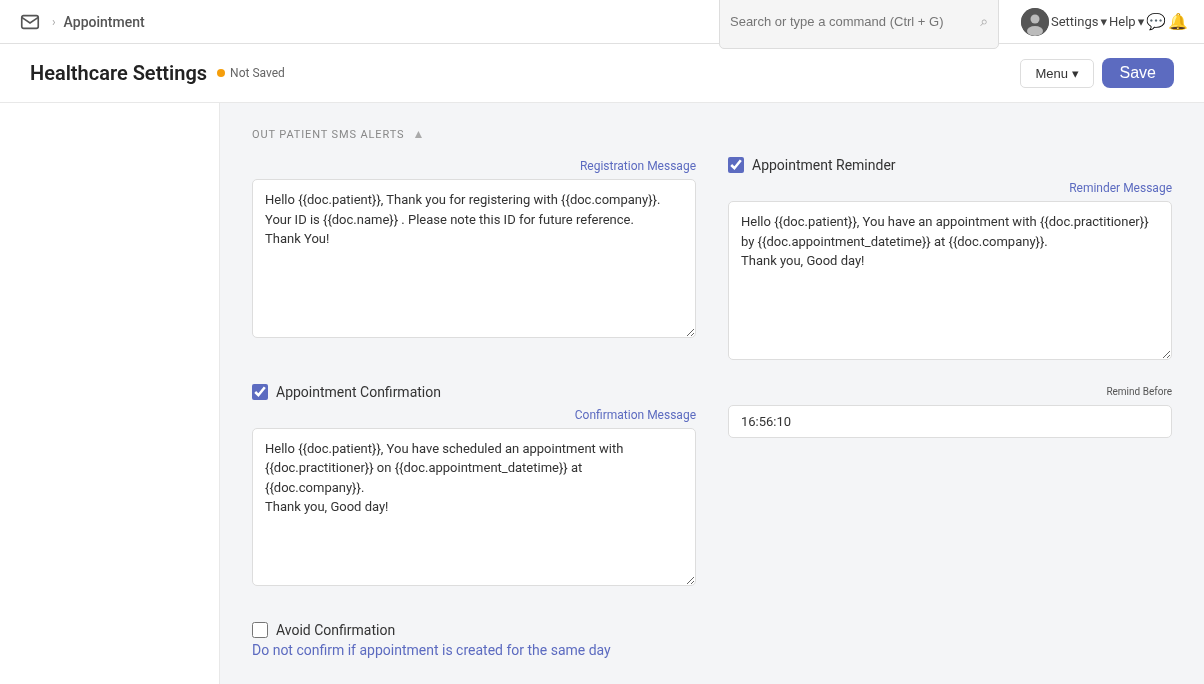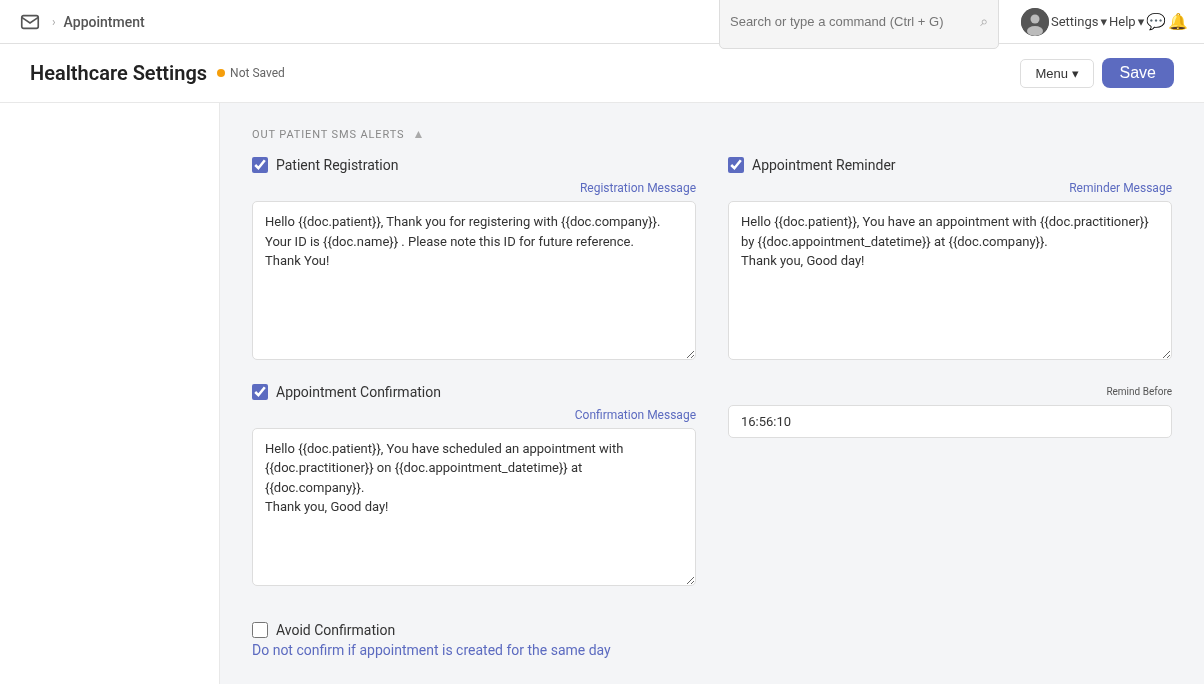--- a/index.html
+++ b/index.html
@@ -196,24 +196,20 @@
   <div class="content-area">
 
     <div class="section-header">
       <span class="section-title">OUT PATIENT SMS ALERTS</span>
       <span class="section-collapse">▲</span>
     </div>
 
     <div class="form-grid">
 
       <div class="form-group">
-        <label class="checkbox-label">
-          <input type="checkbox" checked="" style="">
-          <span>Patient Registration</span>
-        </label>
         <span class="field-label">Registration Message</span>
         <textarea rows="7" style="">Hello {{doc.patient}}, Thank you for registering with {{doc.company}}. Your ID is {{doc.name}} . Please note this ID for future reference.
 Thank You!</textarea>
       </div>
 
       <div class="form-group">
         <label class="checkbox-label">
           <input type="checkbox" checked="" style="">
           <span>Appointment Reminder</span>
         </label>

